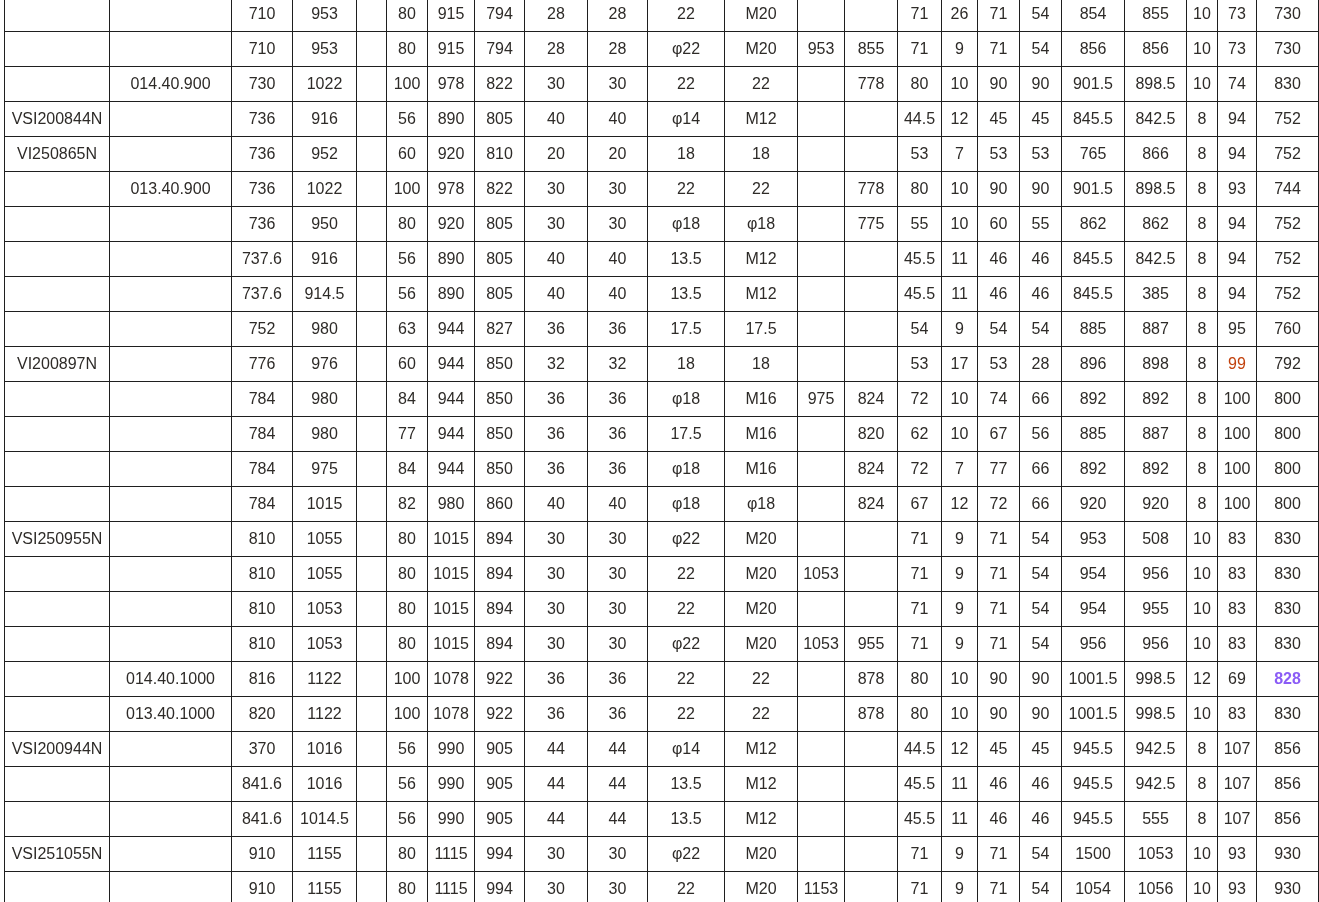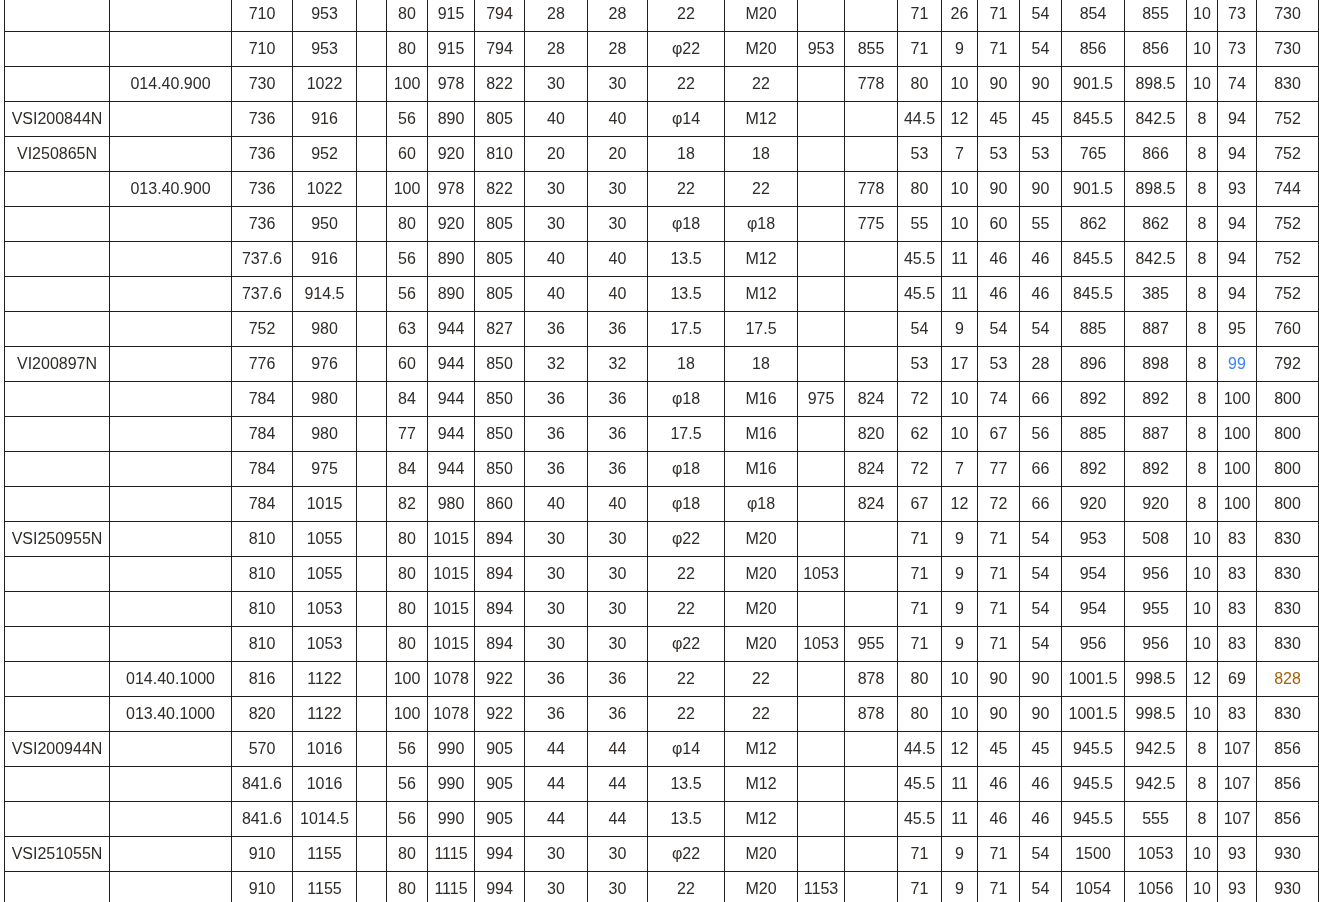--- a/index.html
+++ b/index.html
@@ -329,21 +329,21 @@
           <td style="border-color: rgb(31, 31, 31); color: rgb(46, 43, 40);">18</td>
           <td style="border-color: rgb(31, 31, 31); color: rgb(46, 43, 40);"></td>
           <td style="border-color: rgb(31, 31, 31); color: rgb(46, 43, 40);"></td>
           <td style="border-color: rgb(31, 31, 31); color: rgb(46, 43, 40);">53</td>
           <td style="border-color: rgb(31, 31, 31); color: rgb(46, 43, 40);">17</td>
           <td style="border-color: rgb(31, 31, 31); color: rgb(46, 43, 40);">53</td>
           <td style="border-color: rgb(31, 31, 31); color: rgb(46, 43, 40);">28</td>
           <td style="border-color: rgb(31, 31, 31); color: rgb(46, 43, 40);">896</td>
           <td style="border-color: rgb(31, 31, 31); color: rgb(46, 43, 40);">898</td>
           <td style="border-color: rgb(31, 31, 31); color: rgb(46, 43, 40);">8</td>
-          <td style="border-color: rgb(31, 31, 31); color: #3b82f6;">99</td>
+          <td style="border-color: rgb(31, 31, 31); color: #c2410c;">99</td>
           <td style="border-color: rgb(31, 31, 31); color: rgb(46, 43, 40);">792</td>
         </tr>
         <tr>
           <td style="border-color: rgb(31, 31, 31); color: rgb(46, 43, 40);"></td>
           <td style="border-color: rgb(31, 31, 31); color: rgb(46, 43, 40);"></td>
           <td style="border-color: rgb(31, 31, 31); color: rgb(46, 43, 40);">784</td>
           <td style="border-color: rgb(31, 31, 31); color: rgb(46, 43, 40);">980</td>
           <td style="border-color: rgb(31, 31, 31); color: rgb(46, 43, 40);"></td>
           <td style="border-color: rgb(31, 31, 31); color: rgb(46, 43, 40);">84</td>
           <td style="border-color: rgb(31, 31, 31); color: rgb(46, 43, 40);">944</td>
@@ -555,21 +555,21 @@
           <td style="border-color: rgb(31, 31, 31); color: rgb(46, 43, 40);"></td>
           <td style="border-color: rgb(31, 31, 31); color: rgb(46, 43, 40);">878</td>
           <td style="border-color: rgb(31, 31, 31); color: rgb(46, 43, 40);">80</td>
           <td style="border-color: rgb(31, 31, 31); color: rgb(46, 43, 40);">10</td>
           <td style="border-color: rgb(31, 31, 31); color: rgb(46, 43, 40);">90</td>
           <td style="border-color: rgb(31, 31, 31); color: rgb(46, 43, 40);">90</td>
           <td style="border-color: rgb(31, 31, 31); color: rgb(46, 43, 40);">1001.5</td>
           <td style="border-color: rgb(31, 31, 31); color: rgb(46, 43, 40);">998.5</td>
           <td style="border-color: rgb(31, 31, 31); color: rgb(46, 43, 40);">12</td>
           <td style="border-color: rgb(31, 31, 31); color: rgb(46, 43, 40);">69</td>
-          <td style="border-color: rgb(31, 31, 31); color: #a16207;">828</td>
+          <td style="border-color: rgb(31, 31, 31); color: #8b5cf6; font-weight: bold;">828</td>
         </tr>
         <tr>
           <td style="border-color: rgb(31, 31, 31); color: rgb(46, 43, 40);"></td>
           <td style="border-color: rgb(31, 31, 31); color: rgb(46, 43, 40);">013.40.1000</td>
           <td style="border-color: rgb(31, 31, 31); color: rgb(46, 43, 40);">820</td>
           <td style="border-color: rgb(31, 31, 31); color: rgb(46, 43, 40);">1122</td>
           <td style="border-color: rgb(31, 31, 31); color: rgb(46, 43, 40);"></td>
           <td style="border-color: rgb(31, 31, 31); color: rgb(46, 43, 40);">100</td>
           <td style="border-color: rgb(31, 31, 31); color: rgb(46, 43, 40);">1078</td>
           <td style="border-color: rgb(31, 31, 31); color: rgb(46, 43, 40);">922</td>
@@ -585,21 +585,21 @@
           <td style="border-color: rgb(31, 31, 31); color: rgb(46, 43, 40);">90</td>
           <td style="border-color: rgb(31, 31, 31); color: rgb(46, 43, 40);">1001.5</td>
           <td style="border-color: rgb(31, 31, 31); color: rgb(46, 43, 40);">998.5</td>
           <td style="border-color: rgb(31, 31, 31); color: rgb(46, 43, 40);">10</td>
           <td style="border-color: rgb(31, 31, 31); color: rgb(46, 43, 40);">83</td>
           <td style="border-color: rgb(31, 31, 31); color: rgb(46, 43, 40);">830</td>
         </tr>
         <tr>
           <td style="border-color: rgb(31, 31, 31); color: rgb(46, 43, 40);">VSI200944N</td>
           <td style="border-color: rgb(31, 31, 31); color: rgb(46, 43, 40);"></td>
-          <td style="border-color: rgb(31, 31, 31); color: rgb(46, 43, 40);">570</td>
+          <td style="border-color: rgb(31, 31, 31); color: rgb(46, 43, 40);">370</td>
           <td style="border-color: rgb(31, 31, 31); color: rgb(46, 43, 40);">1016</td>
           <td style="border-color: rgb(31, 31, 31); color: rgb(46, 43, 40);"></td>
           <td style="border-color: rgb(31, 31, 31); color: rgb(46, 43, 40);">56</td>
           <td style="border-color: rgb(31, 31, 31); color: rgb(46, 43, 40);">990</td>
           <td style="border-color: rgb(31, 31, 31); color: rgb(46, 43, 40);">905</td>
           <td style="border-color: rgb(31, 31, 31); color: rgb(46, 43, 40);">44</td>
           <td style="border-color: rgb(31, 31, 31); color: rgb(46, 43, 40);">44</td>
           <td style="border-color: rgb(31, 31, 31); color: rgb(46, 43, 40);">φ14</td>
           <td style="border-color: rgb(31, 31, 31); color: rgb(46, 43, 40);">M12</td>
           <td style="border-color: rgb(31, 31, 31); color: rgb(46, 43, 40);"></td>

